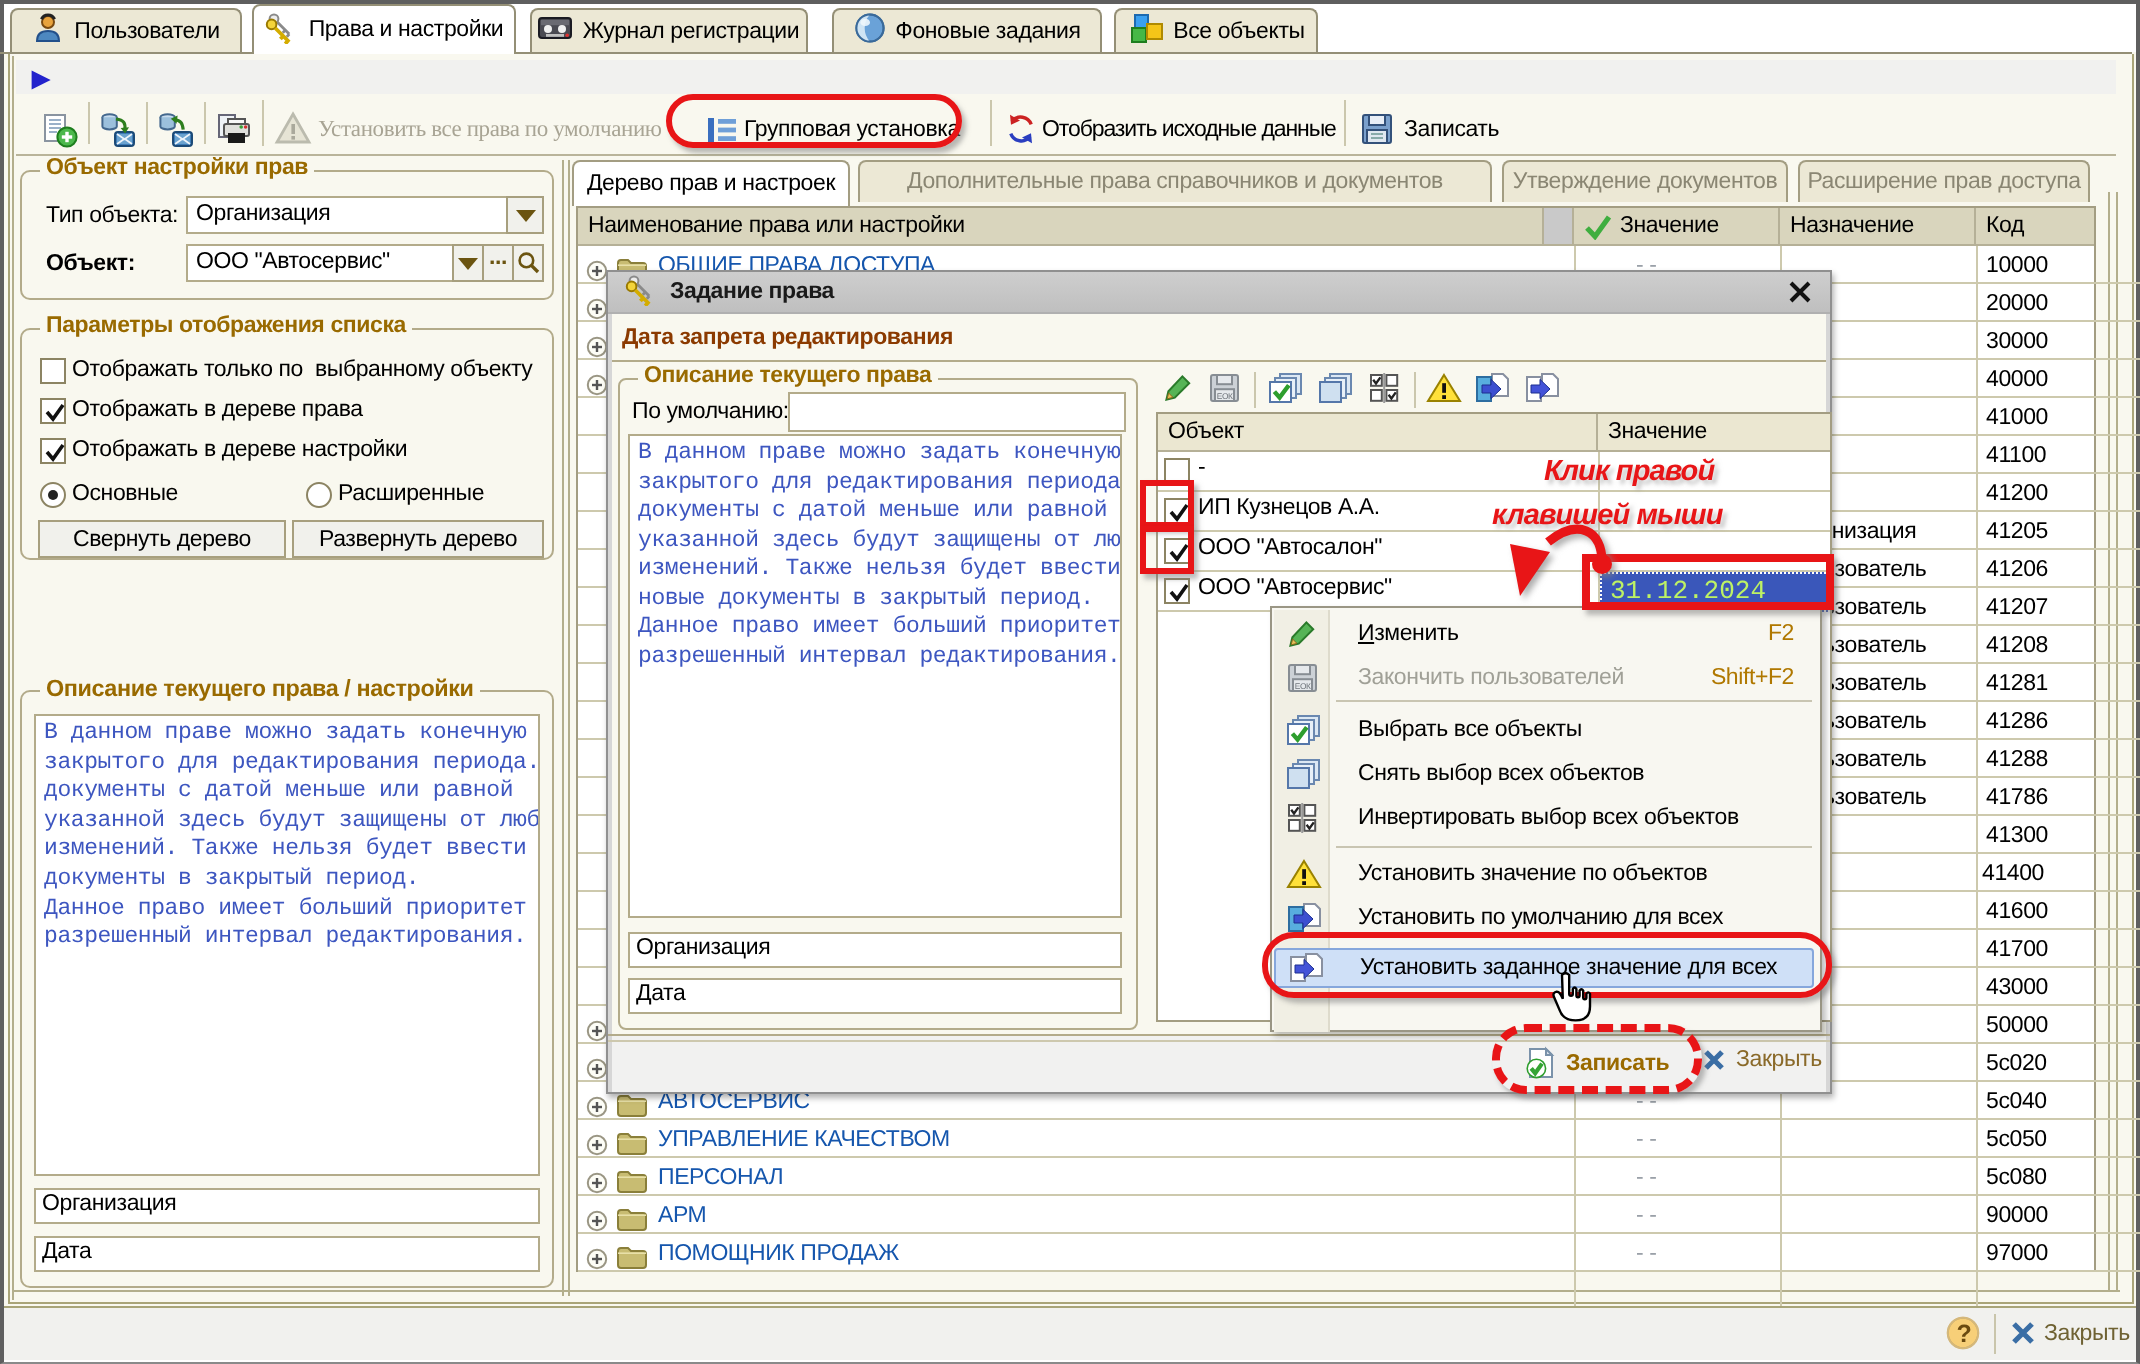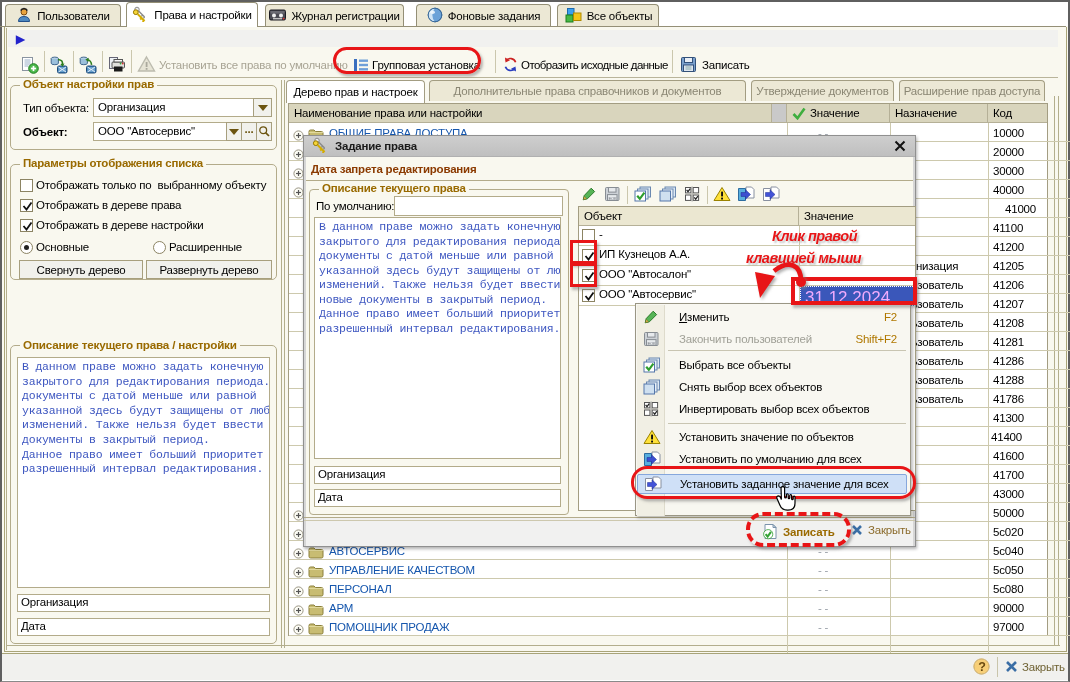--- a/index.html
+++ b/index.html
@@ -147,21 +147,21 @@
           <circle cx="14.8" cy="7.5" r="0.9" fill="#d03030"></circle>
           <circle cx="12.6" cy="7.5" r="0.9" fill="#35a035"></circle>
         </svg></span>
   <span class="tsep" style="left:123px;height:23px;top:2px;"></span>
   <span class="abs" style="left:129px;top:7px;opacity:.55;">
     <svg width="19" height="18" viewBox="0 0 19 18">
           <path d="M9.5 2 L17.5 16 L1.5 16 Z" fill="#d8d4c0" stroke="#8a8a7a" stroke-width="1.4"></path>
           <rect x="8.7" y="7" width="1.8" height="5" fill="#6a6a5a"></rect>
           <rect x="8.7" y="13" width="1.8" height="1.8" fill="#6a6a5a"></rect>
         </svg></span>
-  <span class="lbl" style="left:151px;top:11px;color:#a8a494;">Установить все права по умолчанию</span>
+  <span class="lbl" style="left:151px;top:11px;color:#a8a494;font-family:Liberation Serif, serif;">Установить все права по умолчанию</span>
   <span class="abs" style="left:345px;top:9px;">
     <svg width="16" height="16" viewBox="0 0 16 16">
           <rect x="1" y="2" width="3" height="12" fill="#3a6fbf"></rect>
           <rect x="6" y="2.5" width="9" height="2.4" fill="#6f9fd8"></rect>
           <rect x="6" y="6.8" width="9" height="2.4" fill="#6f9fd8"></rect>
           <rect x="6" y="11.1" width="9" height="2.4" fill="#6f9fd8"></rect>
         </svg></span>
   <span class="lbl" style="left:364px;top:11px;">Групповая установка</span>
   <span class="tsep" style="left:487px;height:23px;top:2px;"></span>
   <span class="abs" style="left:494px;top:8px;">
@@ -344,21 +344,21 @@
               </svg>
             </span>
             <span class="gcell" style="left:35px;top:2px;">
               <svg width="16" height="13" viewBox="0 0 16 13">
                 <path d="M1 3.5 q0-1.5 1.5-1.5 h3.5 l1.5 1.5 h6 q1.5 0 1.5 1.5 v5.5 q0 1.5-1.5 1.5 h-11 q-1.5 0-1.5-1.5 z" fill="#c8bc72" stroke="#8a7f3a"></path>
                 <path d="M1 5 h14 v-0.8 h-14 z" fill="#e8e0a8"></path>
               </svg>
             </span>
             <span class="gcell treetxt" style="left:56px;top:1px;">ПРАВА</span>
             <span class="gcell dash" style="left:529px;top:1px;">- -</span>
-            <span class="gcell" style="left:704px;top:1px;margin-left:12px;">41000</span>
+            <span class="gcell" style="left:704px;top:1px;">41000</span>
           </div>
     <div class="grow" style="top:114px;">
             <span class="gcell" style="left:20px;top:3px;">
               <svg width="11" height="11" viewBox="0 0 11 11">
                 <circle cx="5.5" cy="5.5" r="4.6" fill="#fdfdf6" stroke="#9a9684"></circle>
                 <line x1="3" y1="5.5" x2="8" y2="5.5" stroke="#555" stroke-width="1.2"></line>
                 <line x1="5.5" y1="3" x2="5.5" y2="8" stroke="#555" stroke-width="1.2"></line>
               </svg>
             </span>
             <span class="gcell" style="left:35px;top:2px;">
@@ -849,21 +849,21 @@
           </span>
           <span style="position:absolute;left:20px;top:2px;">ООО "Автосалон"</span>
         </div>
     <div class="drow" style="top:79px;">
           <span class="cb" style="left:3px;top:3px;">
             <svg width="13" height="13" viewBox="0 0 13 13">
               <path d="M2.5 6 l3 3.5 l5-7" fill="none" stroke="#111" stroke-width="1.8"></path>
             </svg>
           </span>
           <span style="position:absolute;left:20px;top:2px;">ООО "Автосервис"</span>
-      <span style="position:absolute;left:221px;top:0px;width:115px;height:20px;background:#3a57ba;border:1px dotted #fff;color:#f0abfc;padding:1px 0 0 4px;font-size:17px;letter-spacing:0;">31.12.2024</span>
+      <span style="position:absolute;left:221px;top:0px;width:115px;height:20px;background:#3a57ba;border:1px dotted #fff;color:#bef264;padding:1px 0 0 4px;font-size:13px;letter-spacing:0;font-family:Liberation Mono, monospace;">31.12.2024</span>
         </div>
     <div class="vline" style="left:220px;top:19px;height:284px;"></div>
   </div>
   <div class="abs" style="left:0px;top:381px;width:611px;height:1px;background:#b3ab8a;"></div>
   <div class="abs" style="left:0px;top:384px;width:611px;height:1px;background:#cdc8ae;"></div>
   <div class="abs" style="left:458px;top:387px;display:flex;align-items:center;gap:4px;">
     <svg width="17" height="17" viewBox="0 0 17 17">
           <path d="M3 1.5 h8 l3 3 v11 h-11 z" fill="#fff" stroke="#7a92aa"></path>
           <path d="M11 1.5 l3 3 h-3 z" fill="#d8e2ec" stroke="#7a92aa"></path>
           <circle cx="6.2" cy="11.2" r="4.6" fill="#fff" stroke="#2e9e2e" stroke-width="0.8"></circle>

